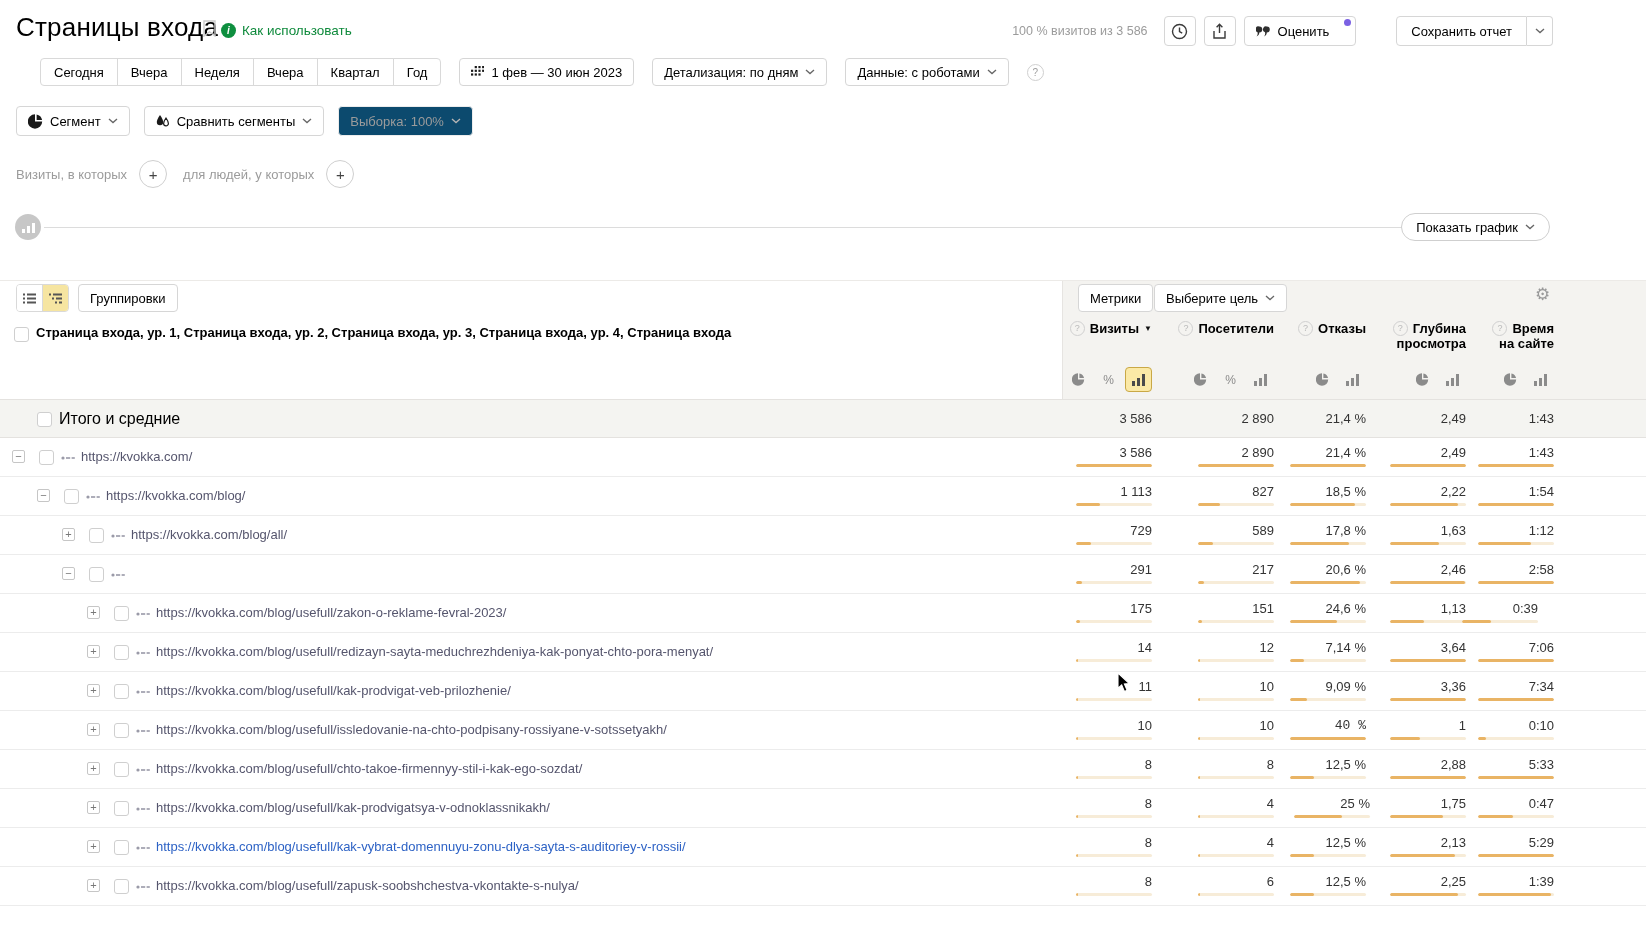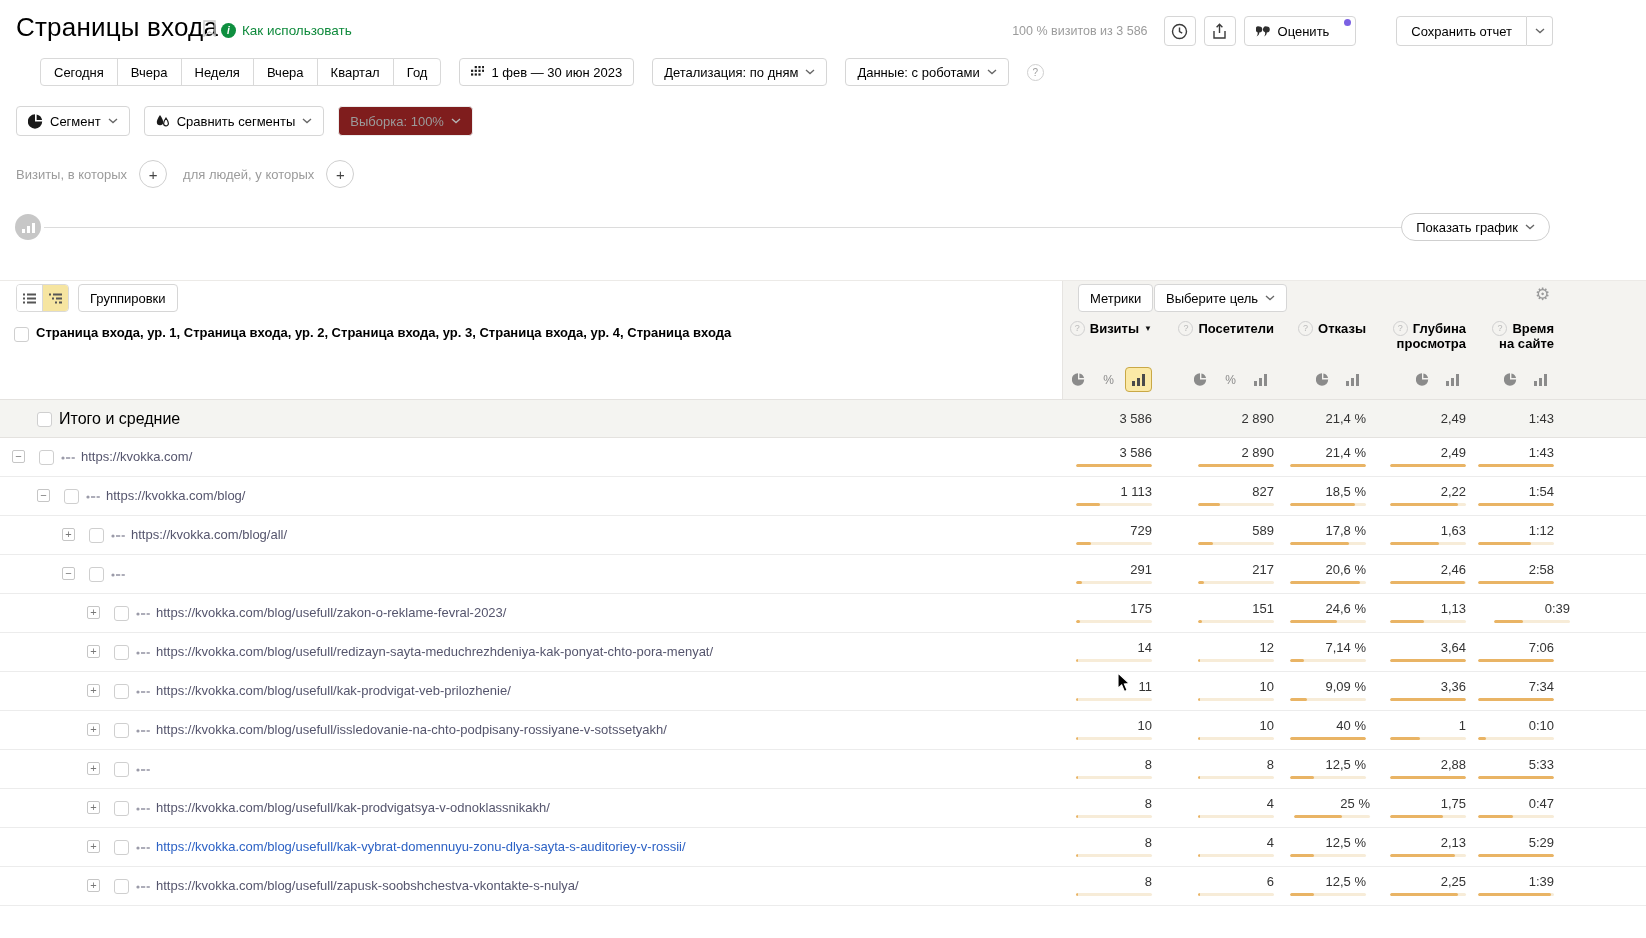--- a/index.html
+++ b/index.html
@@ -28,21 +28,21 @@
   .row-period{position:absolute;top:58px;left:16px;display:flex;align-items:center;gap:18px;}
   .tabs{display:flex;padding-left:24px;}
   .tab{height:28px;box-sizing:border-box;display:flex;align-items:center;padding:0 13px;border:1px solid #d9d9d9;
     margin-left:-1px;font-size:13px;background:#fff;cursor:pointer;}
   .tab:first-child{border-radius:4px 0 0 4px;margin-left:0;}
   .tab:last-child{border-radius:0 4px 4px 0;}
   .fbtn{height:28px;}
   .help-circle{width:15px;height:15px;border-radius:50%;border:1px solid #cfcfcf;color:#9e9e9e;font-size:10px;
     display:flex;align-items:center;justify-content:center;}
   .row-segment{position:absolute;top:106px;left:16px;display:flex;align-items:center;gap:14px;}
-  .disabled-btn{background:#7f1d1d;border:1px solid #ececec;color:#9b9b9b;}
+  .disabled-btn{background:#0c4a6e;border:1px solid #ececec;color:#9b9b9b;}
   .row-cond{position:absolute;top:160px;left:16px;display:flex;align-items:center;gap:12px;}
   .cond-label{font-size:13px;color:#9b9b9b;}
   .plus-btn{width:26px;height:26px;border-radius:50%;border:1px solid #cfcfcf;background:#fff;color:#444;
     font-size:15px;display:flex;align-items:center;justify-content:center;cursor:pointer;}
 
   
   .chart-circle{position:absolute;left:15px;top:214px;width:26px;height:26px;border-radius:50%;background:#c7c7c7;
     display:flex;align-items:center;justify-content:center;}
   .chart-line{position:absolute;left:44px;right:224px;top:227px;height:1px;background:#dcdcdc;}
   .show-chart{position:absolute;right:96px;top:213px;height:28px;box-sizing:border-box;border:1px solid #cfcfcf;
@@ -655,21 +655,21 @@
             <div class="bar">
               <div class="fill" style="width: 62%;"></div>
             </div>
           </div>
           <div class="val" style="right: 180px;">
             <div class="num">1,13</div>
             <div class="bar">
               <div class="fill" style="width: 45%;"></div>
             </div>
           </div>
-          <div class="val" style="right: 76px;">
+          <div class="val" style="right: 108px;">
             <div class="num">0:39</div>
             <div class="bar">
               <div class="fill" style="width: 38%;"></div>
             </div>
           </div>
         </div>
         <div class="trow">
           <div class="expander" style="left: 87px;">+</div>
           <div class="cb" style="left: 114px;"></div>
           <span class="ticon" style="left: 136px;">
@@ -769,21 +769,21 @@
             <div class="bar">
               <div class="fill" style="width: 2%;"></div>
             </div>
           </div>
           <div class="val" style="right: 372px;">
             <div class="num">10</div>
             <div class="bar">
               <div class="fill" style="width: 2%;"></div>
             </div>
           </div>
-          <div class="val" style="right: 280px;">
+          <div class="val" style="right: 280px; font-family: Liberation Mono, monospace;">
             <div class="num">40 %</div>
             <div class="bar">
               <div class="fill" style="width: 100%;"></div>
             </div>
           </div>
           <div class="val" style="right: 180px;">
             <div class="num">1</div>
             <div class="bar">
               <div class="fill" style="width: 40%;"></div>
             </div>
@@ -798,20 +798,21 @@
         <div class="trow">
           <div class="expander" style="left: 87px;">+</div>
           <div class="cb" style="left: 114px;"></div>
           <span class="ticon" style="left: 136px;">
             <svg width="14" height="8" viewBox="0 0 14 8">
               <circle cx="2" cy="4" r="1.6" fill="#9a9aa8"></circle>
               <rect x="5" y="3.2" width="4.2" height="1.6" fill="#9a9aa8"></rect>
               <rect x="10.6" y="3.2" width="3.2" height="1.6" fill="#9a9aa8"></rect>
             </svg>
           </span>
+          <a class="url" style="left: 156px;">https://kvokka.com/blog/usefull/chto-takoe-firmennyy-stil-i-kak-ego-sozdat/</a>
           <div class="val" style="right: 494px;">
             <div class="num">8</div>
             <div class="bar">
               <div class="fill" style="width: 2%;"></div>
             </div>
           </div>
           <div class="val" style="right: 372px;">
             <div class="num">8</div>
             <div class="bar">
               <div class="fill" style="width: 2%;"></div>

